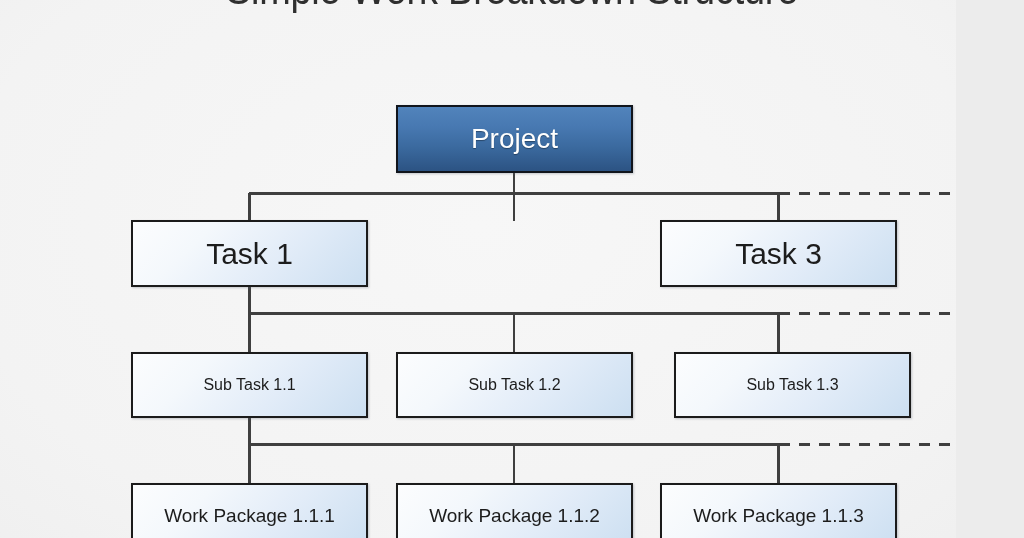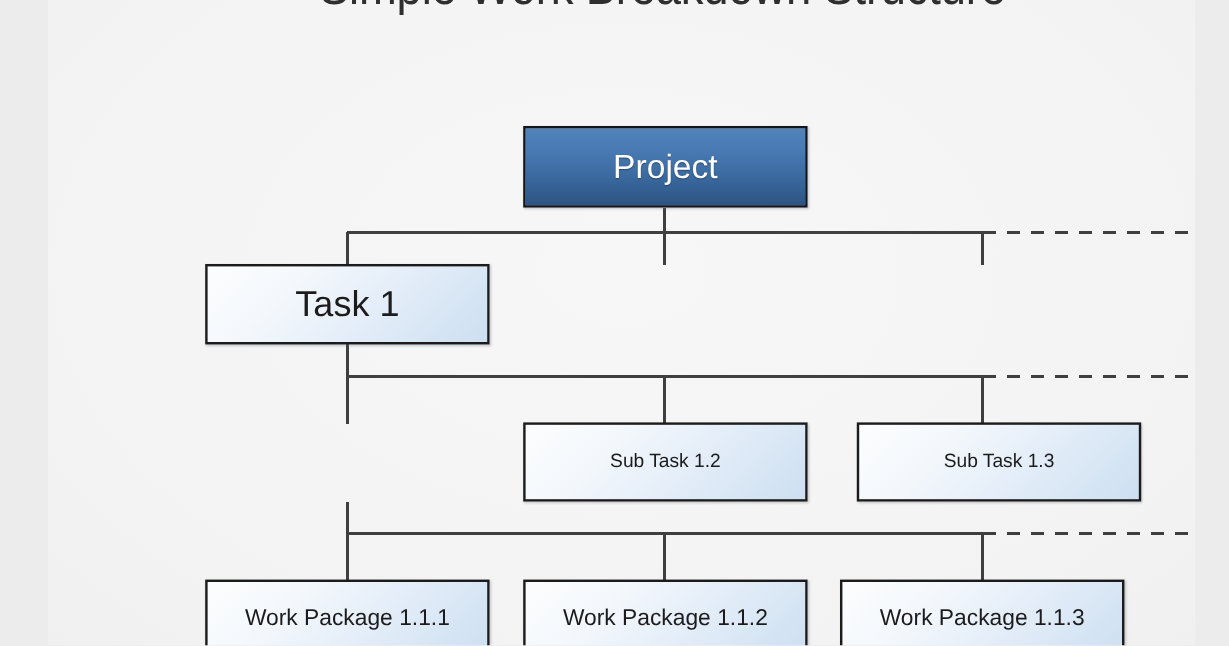--- a/index.html
+++ b/index.html
@@ -15,21 +15,20 @@
     background: #ececec;
   }
 
   #slide {
     position: relative;
     width: 956px;
     height: 538px;
     overflow: hidden;
     background:
       radial-gradient(120% 140% at 50% 42%, #f7f7f7 0%, #f3f3f3 45%, #ebebeb 80%, #e6e6e6 100%);
-    margin-left: 40px;
   }
 
   
   #title {
     position: absolute;
     left: 0;
     top: -42px;
     width: 1024px;
     height: 62px;
     line-height: 62px;
@@ -125,21 +124,27 @@
     </g>
   </svg>
 
   <div class="node root" style="left:396px; top:105px; width:237px; height:68px; line-height:64px;">
     <span class="lbl">Project</span>
   </div>
 
   <div class="node lvl lvl1" style="left:131px; top:220px; width:237px; height:67px; line-height:63px;">
     <span class="lbl">Task 1</span>
   </div>
+  <div class="node lvl lvl1" style="left:660px; top:220px; width:237px; height:67px; line-height:63px;">
+    <span class="lbl">Task 3</span>
+  </div>
 
+  <div class="node lvl lvl2" style="left:131px; top:352px; width:237px; height:66px; line-height:62px;">
+    <span class="lbl">Sub Task 1.1</span>
+  </div>
   <div class="node lvl lvl2" style="left:396px; top:352px; width:237px; height:66px; line-height:62px;">
     <span class="lbl">Sub Task 1.2</span>
   </div>
   <div class="node lvl lvl2" style="left:674px; top:352px; width:237px; height:66px; line-height:62px;">
     <span class="lbl">Sub Task 1.3</span>
   </div>
 
   <div class="node lvl lvl3" style="left:131px; top:483px; width:237px; height:66px; line-height:62px;">
     <span class="lbl">Work Package 1.1.1</span>
   </div>

